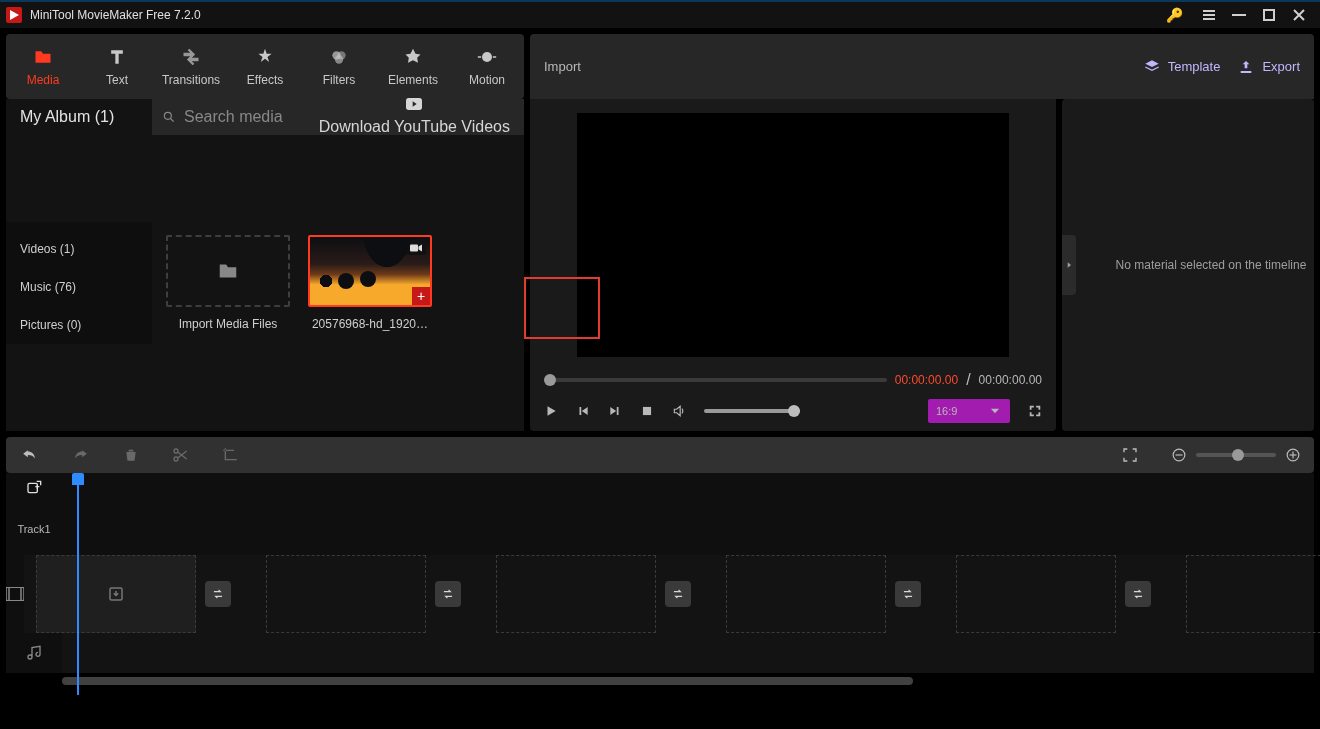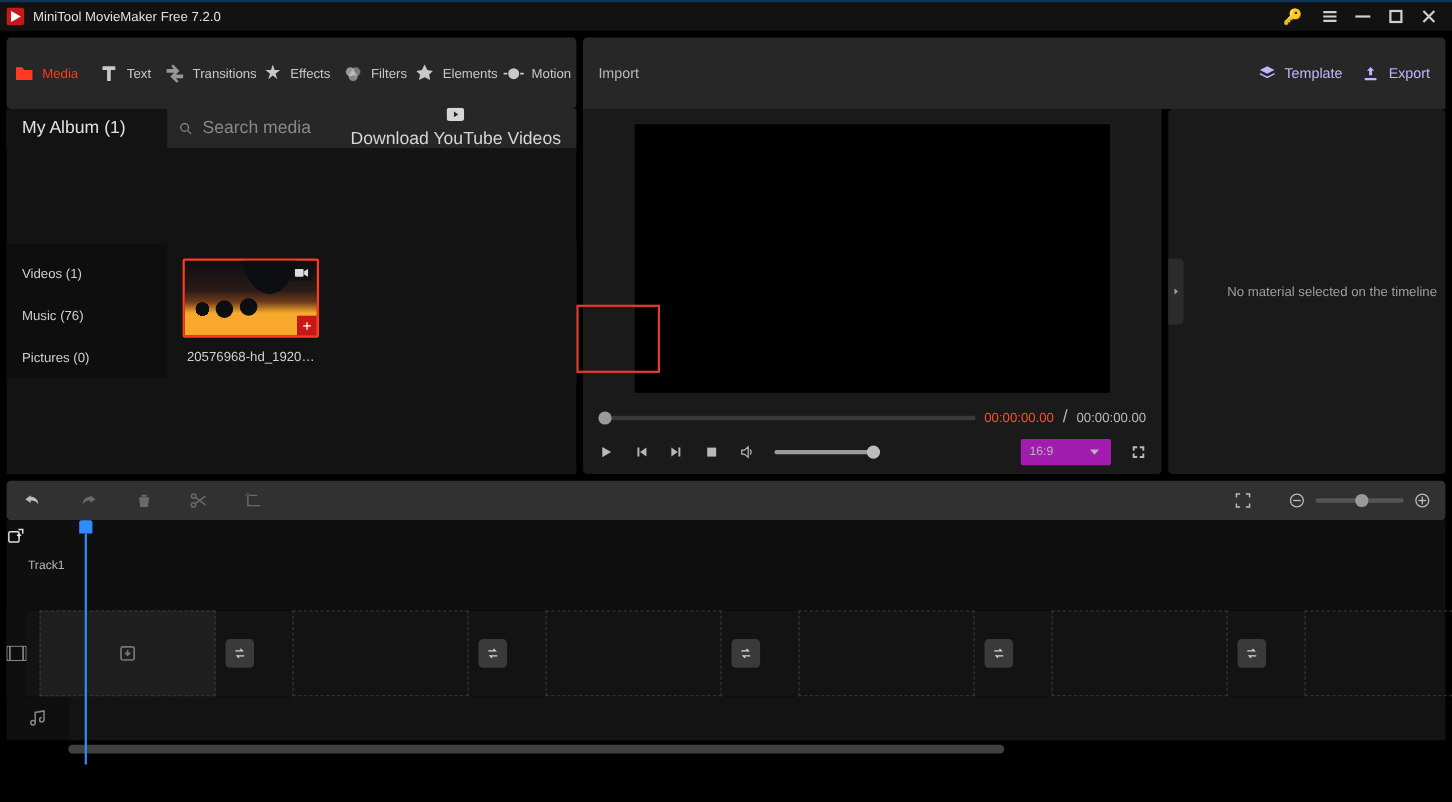--- a/index.html
+++ b/index.html
@@ -8,21 +8,21 @@
 
 #titlebar { height:28px; background:#121212; display:flex; align-items:center; padding:0 6px; font-size:12px; color:#e0e0e0; border-top:2px solid #0c365a;}
 #titlebar .logo { width:16px; height:16px; background:#c71818; border-radius:2px; display:flex; align-items:center; justify-content:center; margin-right:8px; }
 #titlebar .spacer { flex:1; }
 #titlebar .win-btn { width:30px; height:28px; display:flex; align-items:center; justify-content:center; font-size:14px; color:#cfcfcf; }
 #titlebar .key { color:#f5c518; font-size:14px; margin-right:4px; }
 
 
 #ribbon { height:65px; margin:6px 6px 0 6px; display:flex; gap:6px; }
 #ribbon .left-pane { background:#272727; border-radius:4px; display:flex; width:518px; }
-#ribbon .tab { flex:1; display:flex; flex-direction:row; align-items:center; justify-content:center; gap:6px; font-size:12px; color:#c8c8c8; }
+#ribbon .tab { flex:1; display:flex; flex-direction:column; align-items:center; justify-content:center; gap:6px; font-size:12px; color:#c8c8c8; }
 #ribbon .tab.active { color:#ff3a20; }
 #ribbon .tab svg, #ribbon .tab .ico { width:20px; height:20px; }
 #ribbon .player-pane { flex:1; background:#272727; border-radius:4px 4px 0 0; display:flex; align-items:center; padding:0 14px; font-size:13px; }
 #ribbon .player-pane .spacer { flex:1; }
 #ribbon .player-pane .pbtn { display:flex; align-items:center; gap:8px; margin-left:18px; color:#c4b5fd; }
 
 
 #mid { display:flex; margin:0 6px; gap:6px; height:332px; }
 #mid-left { width:518px; display:flex; flex-direction:column; }
 #assetsbar { height:36px; background:#272727; display:flex; align-items:center; font-size:16px; }
@@ -65,21 +65,21 @@
 
 #toolbar { height:36px; margin:6px 6px 0; background:#313131; border-radius:4px; display:flex; align-items:center; padding:0 14px; gap:34px; color:#bdbdbd; }
 #toolbar .spacer { flex:1; }
 #toolbar .zoom { display:flex; align-items:center; gap:10px; }
 #toolbar .zoom .ztrack { width:80px; height:4px; background:#555; border-radius:2px; position:relative; }
 #toolbar .zoom .ztrack .zh { position:absolute; left:36px; top:-4px; width:12px; height:12px; background:#9a9a9a; border-radius:50%; }
 
 
 #timeline { margin:0 6px; position:relative; }
 #tl-head { display:flex; height:82px; }
-#tl-head .corner { width:56px; background:#0f0f0f; display:flex; }
+#tl-head .corner { width:56px; background:#0f0f0f; display:flex; flex-direction:column; }
 #tl-head .corner .add { height:30px; display:flex; align-items:center; justify-content:center; color:#e0e0e0; }
 #tl-head .corner .label { flex:1; display:flex; align-items:center; justify-content:center; font-size:11px; }
 #tl-head .ruler { flex:1; background:#0f0f0f; position:relative; }
 #tl-head .playhead { position:absolute; left:10px; top:0; width:12px; display:flex; flex-direction:column; align-items:center; z-index:10;}
 .playhead .blue { width:12px; height:12px; background:#2e8cff; border-radius:2px 2px 0 0; }
 .playhead .line { width:2px; background:#2e8cff; height:210px; }
 #tl-body { display:flex; flex-direction:column; }
 .tl-row { display:flex; height:78px; background:#131313; }
 .tl-row .rh { width:56px; background:#0f0f0f; display:flex; align-items:center; justify-content:center; color:#888; }
 .tl-row .slots { flex:1; display:flex; align-items:center; padding:0 12px; gap:0; position:relative;}
@@ -216,20 +216,28 @@
         <span>Download YouTube Videos</span>
       </div>
     </div>
     <div id="assetsrow">
       <div class="sidebar">
         <div class="sitem">Videos (1)</div>
         <div class="sitem">Music (76)</div>
         <div class="sitem">Pictures (0)</div>
       </div>
       <div id="assets-area">
+        <div class="asset">
+          <div class="thumb">
+            <svg width="22" height="22" viewBox="0 0 24 24">
+                <path d="M3 5h7l2 3h9v11H3z" fill="#888"></path>
+              </svg>
+          </div>
+          <span class="name">Import Media Files</span>
+        </div>
         <div class="asset clip">
           <div class="thumb">
             <div class="cam">
               <svg width="12" height="10" viewBox="0 0 24 18">
                   <rect width="16" height="14" y="2" rx="2"></rect>
                   <path d="M17 6l7-4v14l-7-4z"></path>
                 </svg>
             </div>
             <div class="add">+</div>
           </div>

